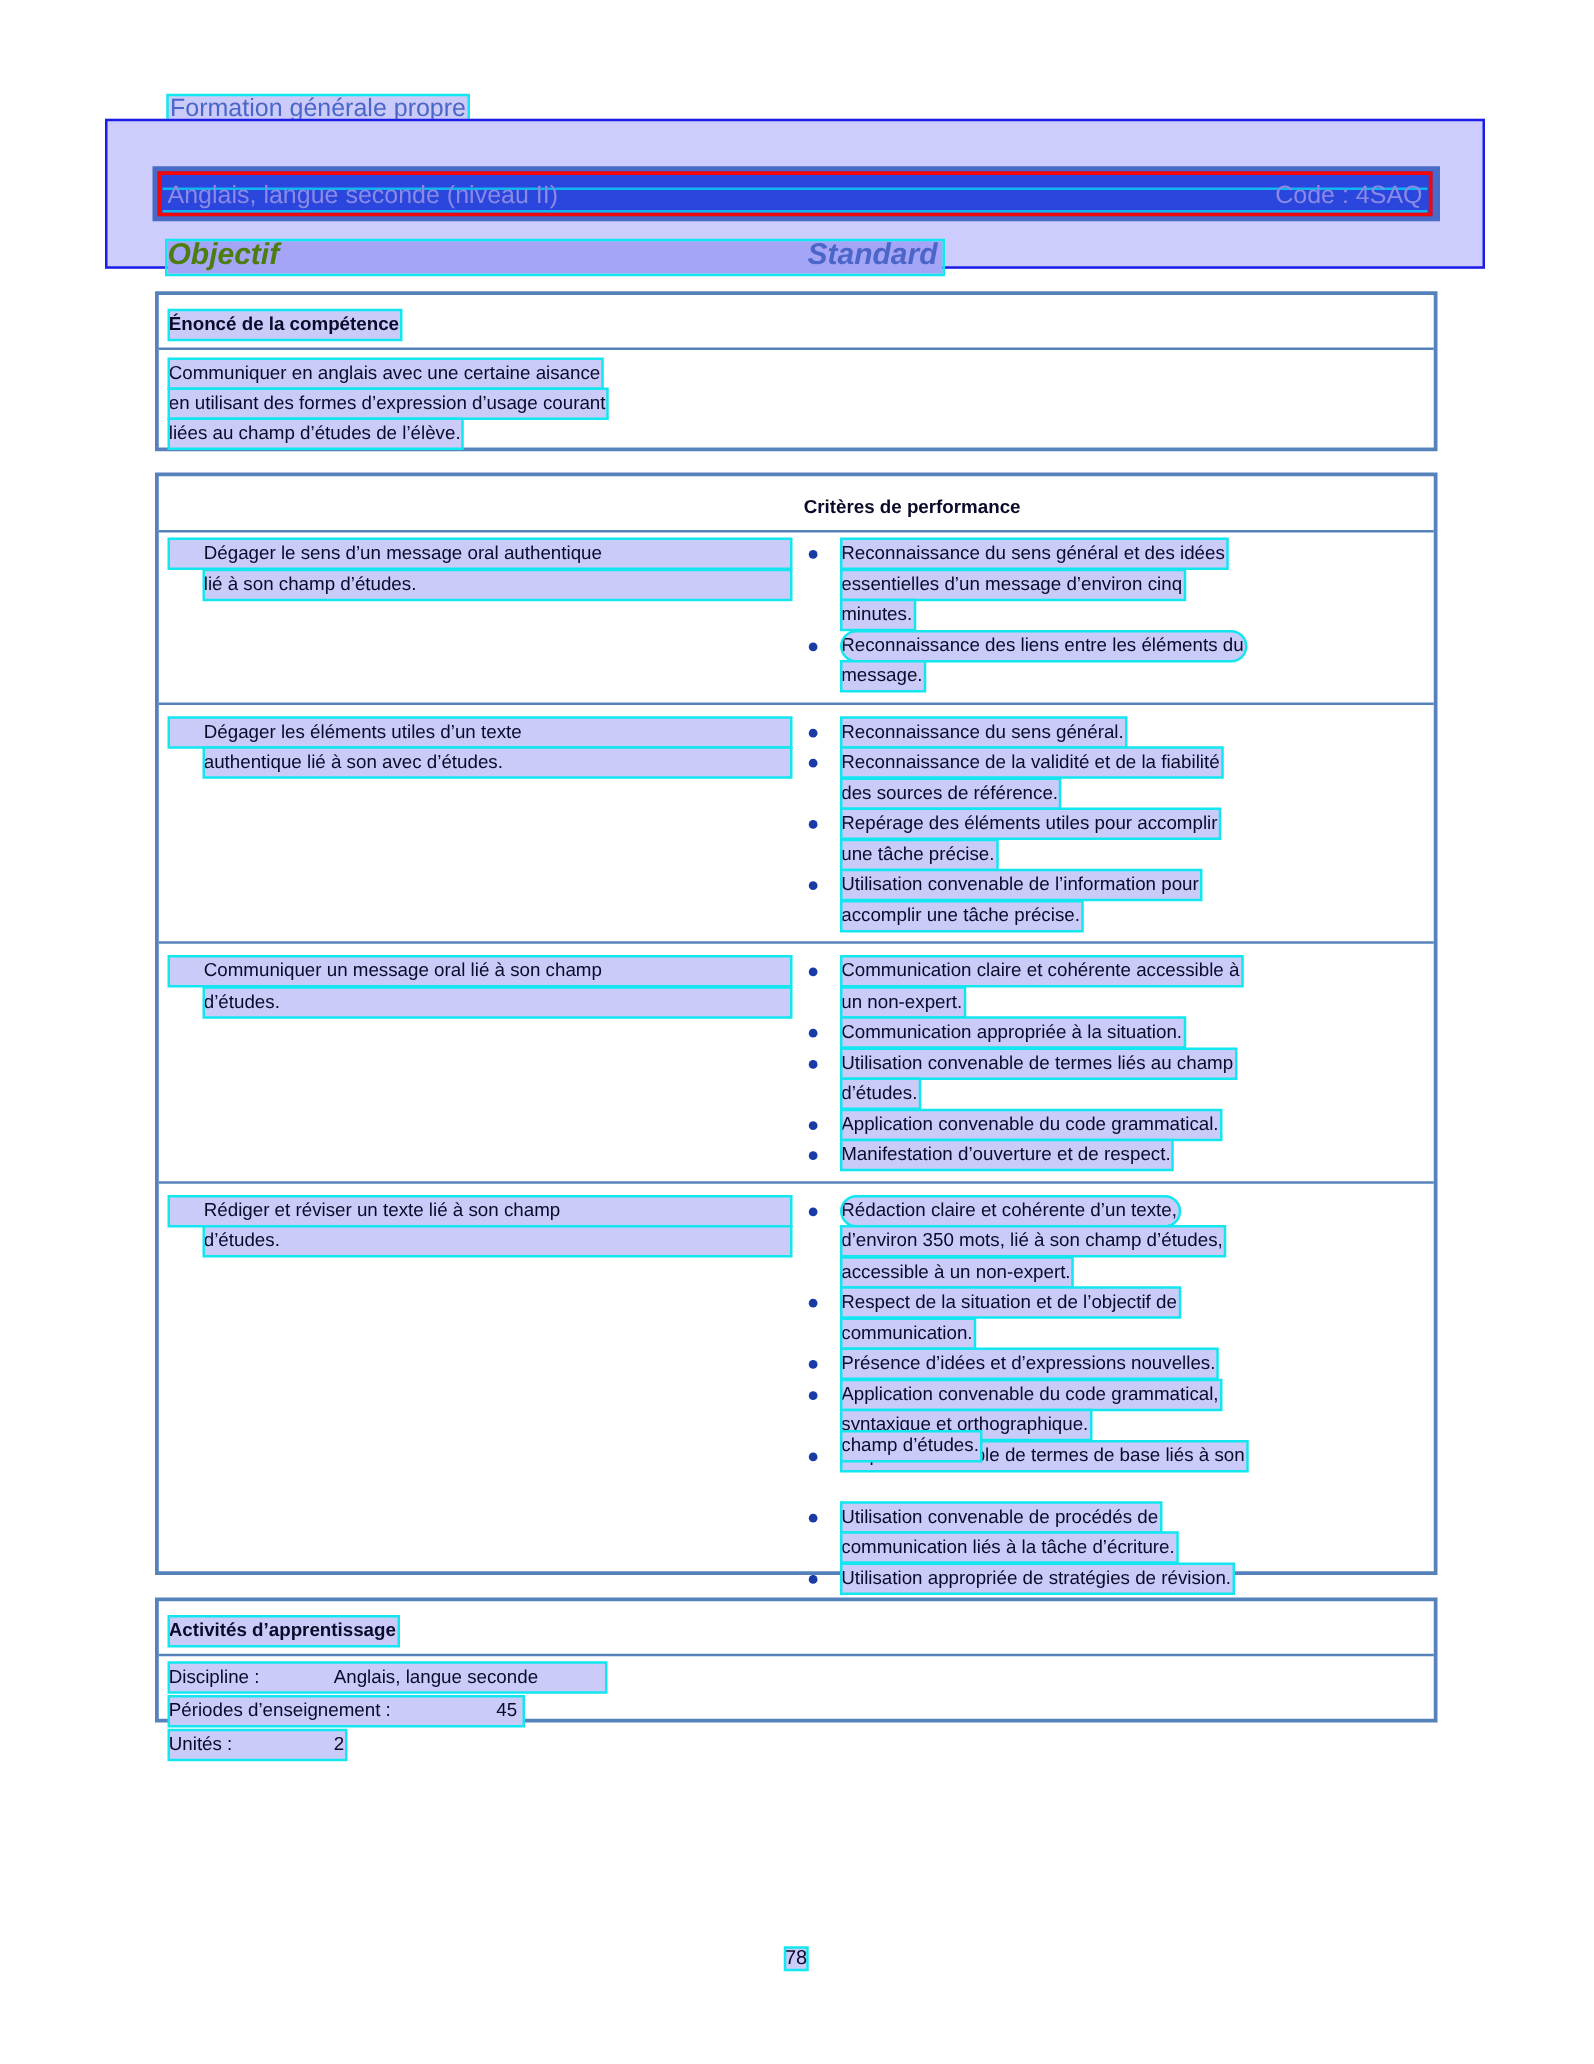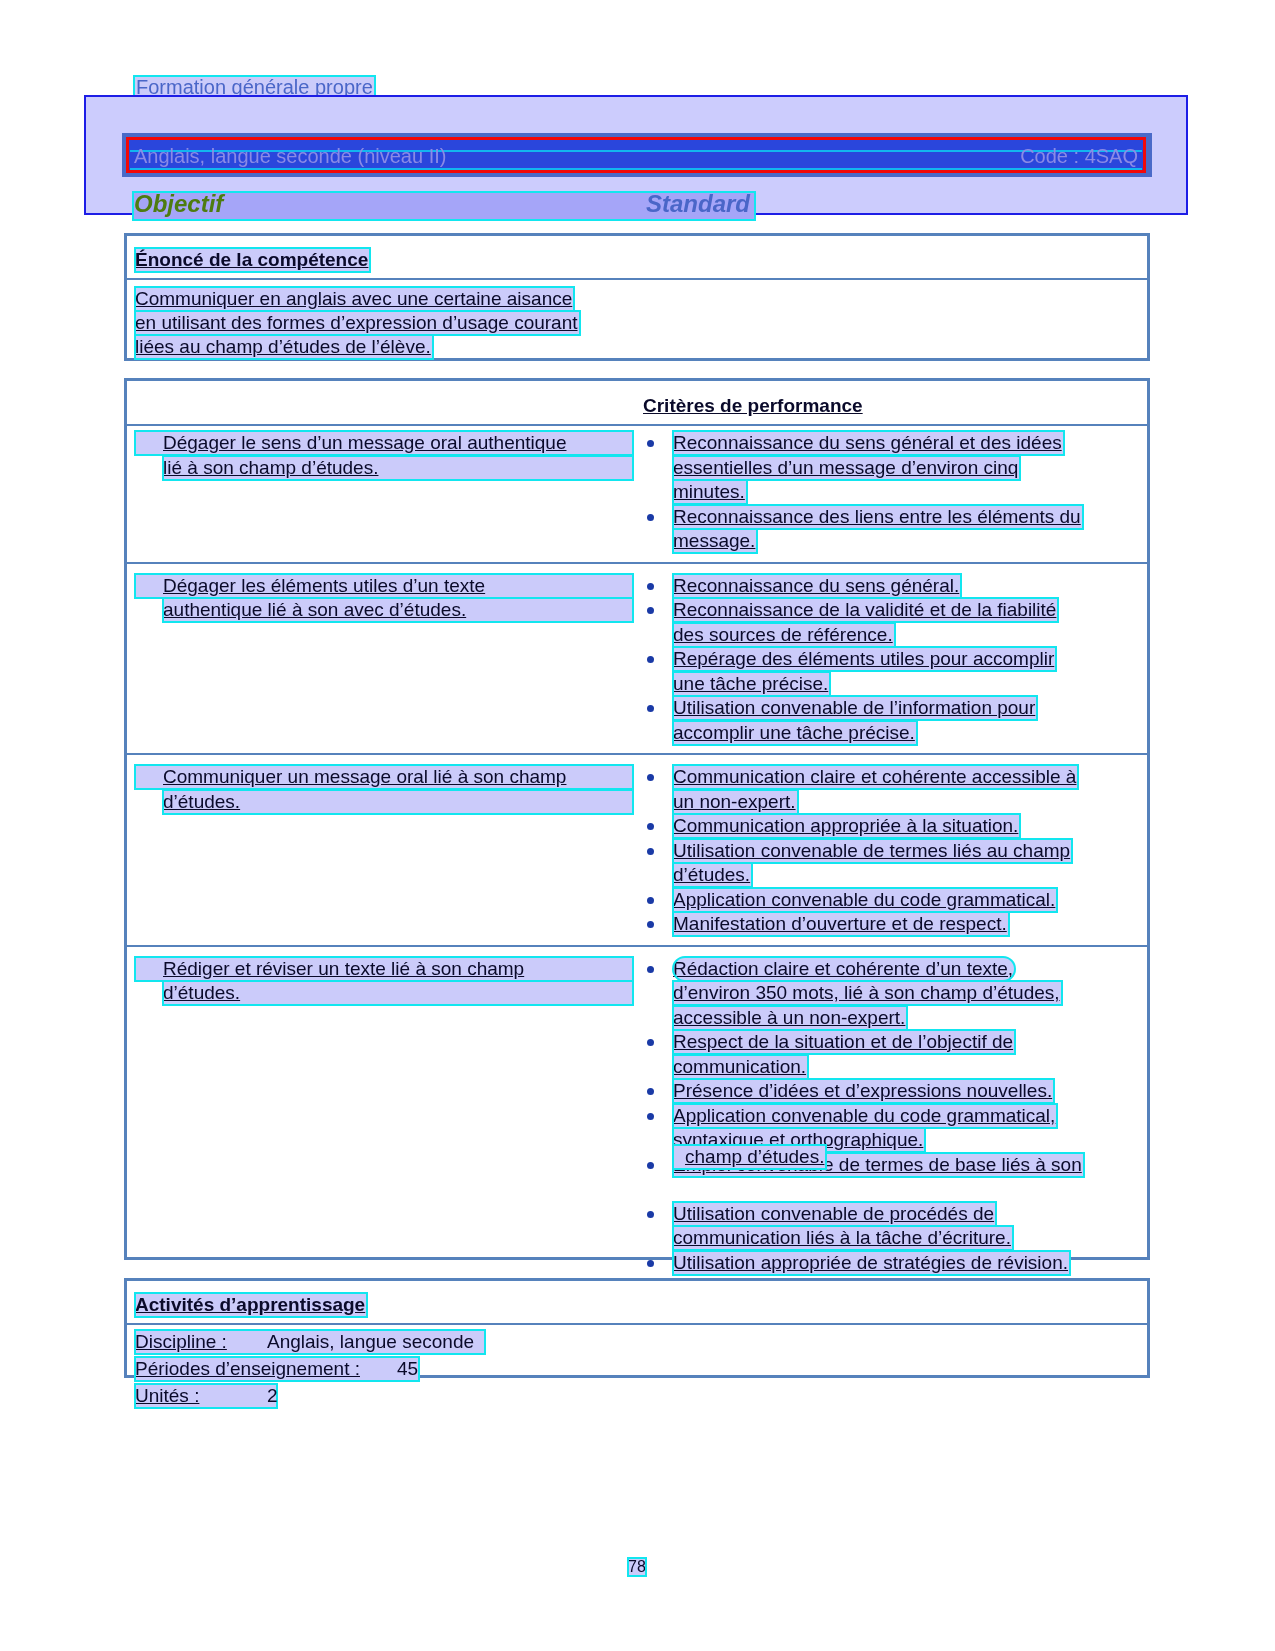--- a/index.html
+++ b/index.html
@@ -11,21 +11,21 @@
   #title-bar { position: absolute; left: 122px; top: 133px; width: 1030px; height: 44px; background: #4a6ac8; }
   #title-inner { position: absolute; left: 126px; top: 137px; width: 1020px; height: 36px; background: #2a46dc; border: 3px solid #f20808; box-sizing: border-box; }
   #title-line { position: absolute; left: 130px; top: 150px; width: 1012px; height: 16px; border-top: 2px solid #12b6ef; border-bottom: 2px solid #12b6ef; }
   #title-text { position: absolute; left: 134px; top: 145px; font-size: 20px; color: #8a8ae6; }
   #code-text { position: absolute; right: 137px; top: 145px; font-size: 20px; color: #8a8ae6; }
   #obj-row { position: absolute; left: 134px; top: 193px; width: 620px; height: 26px; background: #a5a5f8; outline: 2px solid #12e6ef; }
   #obj-label { position: absolute; left: 134px; top: 190px; font-size: 24px; font-weight: bold; font-style: italic; color: #4d7c0f; }
   #std-label { position: absolute; left: 646px; top: 190px; font-size: 24px; font-weight: bold; font-style: italic; color: #4a66c8; }
   .box { position: absolute; left: 124px; width: 1026px; border: 3px solid #5682bc; box-sizing: border-box; background: #fff; }
   .box .sep { position: absolute; left: 0; right: 0; border-top: 2px solid #5682bc; }
-  .t { position: absolute; font-size: 19px; white-space: nowrap; line-height: 24px; padding-right: 2px; text-decoration: underline; }
+  .t { position: absolute; font-size: 15px; white-space: nowrap; line-height: 24px; padding-right: 2px; }
   .b { font-weight: bold; }
   .bullet { position: absolute; width: 7px; height: 7px; border-radius: 50%; background: #1a3aa6; }
   #page-number { position: absolute; left: 628px; top: 1558px; font-size: 16px; }
 </style>
 </head>
 <body>
 
 <div id="header-label" class="hl">Formation générale propre</div>
 <div id="header-band"></div>
 <div id="title-bar"></div>
@@ -50,21 +50,21 @@
   <div class="sep" style="top:43px;"></div>
   <div id="rows">
       <div class="t" style="left: 8px; top: 50px;">1.</div>
       <div class="t hl" style="left: 8px; top: 50px; width: 498px; padding-left: 28px; box-sizing: border-box;">Dégager le sens d’un message oral authentique</div>
       <div class="t hl" style="left: 36px; top: 74.5px; width: 470px; padding-left: 0px; box-sizing: border-box;">lié à son champ d’études.</div>
       <div class="bullet" style="left: 520px; top: 59px;"></div>
       <div class="t hl" style="left: 546px; top: 50px;">Reconnaissance du sens général et des idées</div>
       <div class="t hl" style="left: 546px; top: 74.5px;">essentielles d’un message d’environ cinq</div>
       <div class="t hl" style="left: 546px; top: 99px;">minutes.</div>
       <div class="bullet" style="left: 520px; top: 132.5px;"></div>
-      <div class="t hl" style="left: 546px; top: 123.5px;">Reconnaissance des liens entre les éléments du</div>
+      <div class="t hl" style="left: 546px; top: 123.5px; border-radius: 12px;">Reconnaissance des liens entre les éléments du</div>
       <div class="t hl" style="left: 546px; top: 148px;">message.</div>
       <div class="sep" style="top: 180.5px;"></div>
       <div class="t" style="left: 8px; top: 192.5px;">2.</div>
       <div class="t hl" style="left: 8px; top: 192.5px; width: 498px; padding-left: 28px; box-sizing: border-box;">Dégager les éléments utiles d’un texte</div>
       <div class="t hl" style="left: 36px; top: 217px; width: 470px; padding-left: 0px; box-sizing: border-box;">authentique lié à son avec d’études.</div>
       <div class="bullet" style="left: 520px; top: 201.5px;"></div>
       <div class="t hl" style="left: 546px; top: 192.5px;">Reconnaissance du sens général.</div>
       <div class="bullet" style="left: 520px; top: 226px;"></div>
       <div class="t hl" style="left: 546px; top: 217px;">Reconnaissance de la validité et de la fiabilité</div>
       <div class="t hl" style="left: 546px; top: 241.5px;">des sources de référence.</div>
@@ -101,21 +101,21 @@
       <div class="bullet" style="left: 520px; top: 658px;"></div>
       <div class="t hl" style="left: 546px; top: 649px;">Respect de la situation et de l’objectif de</div>
       <div class="t hl" style="left: 546px; top: 673.5px;">communication.</div>
       <div class="bullet" style="left: 520px; top: 707px;"></div>
       <div class="t hl" style="left: 546px; top: 698px;">Présence d’idées et d’expressions nouvelles.</div>
       <div class="bullet" style="left: 520px; top: 731.5px;"></div>
       <div class="t hl" style="left: 546px; top: 722.5px;">Application convenable du code grammatical,</div>
       <div class="t hl" style="left: 546px; top: 747px;">syntaxique et orthographique.</div>
       <div class="bullet" style="left: 520px; top: 780.5px;"></div>
       <div class="t hl" style="left: 546px; top: 771.5px;">Emploi convenable de termes de base liés à son</div>
-      <div class="t hl" style="left: 546px; top: 764px; padding-left: 12px;">champ d’études.</div>
+      <div class="t hl" style="left: 546px; top: 764px;">champ d’études.</div>
       <div class="bullet" style="left: 520px; top: 829.5px;"></div>
       <div class="t hl" style="left: 546px; top: 820.5px;">Utilisation convenable de procédés de</div>
       <div class="t hl" style="left: 546px; top: 845px;">communication liés à la tâche d’écriture.</div>
       <div class="bullet" style="left: 520px; top: 878.5px;"></div>
       <div class="t hl" style="left: 546px; top: 869.5px;">Utilisation appropriée de stratégies de révision.</div>
     </div>
 </div>
 
 <div class="box" style="top:1278px;height:100px;">
   <div class="t b hl" style="left:8px;top:12px;">Activités d’apprentissage</div>

